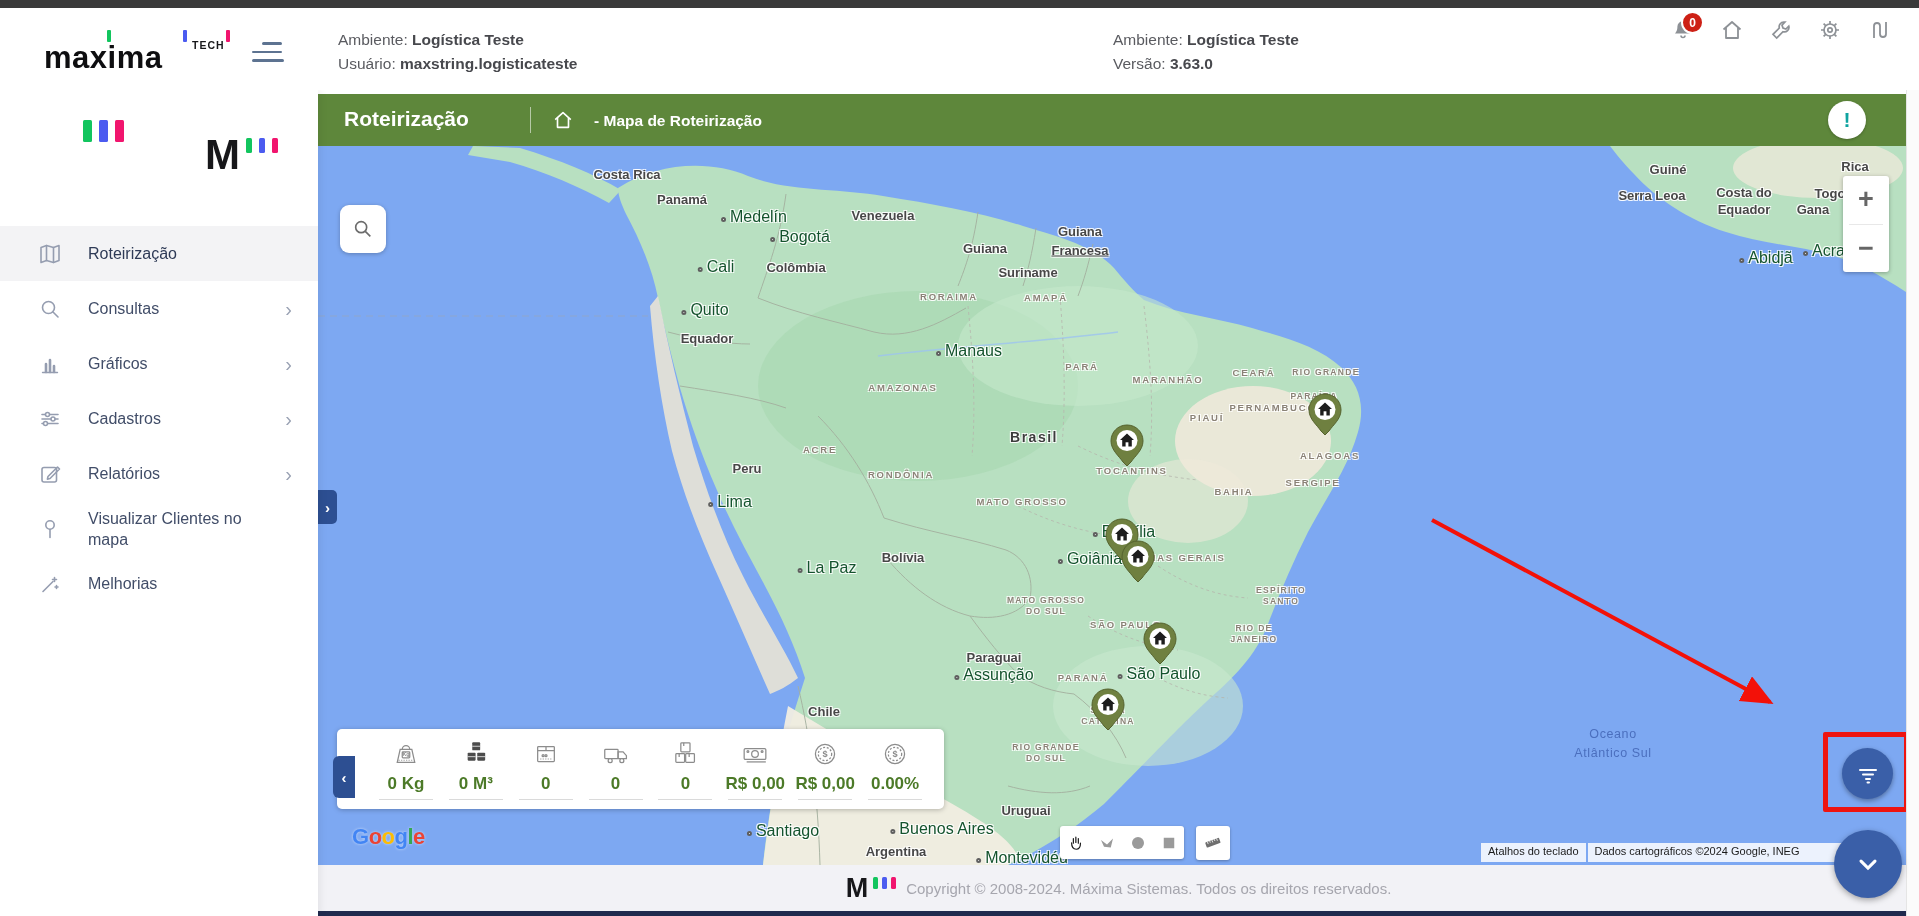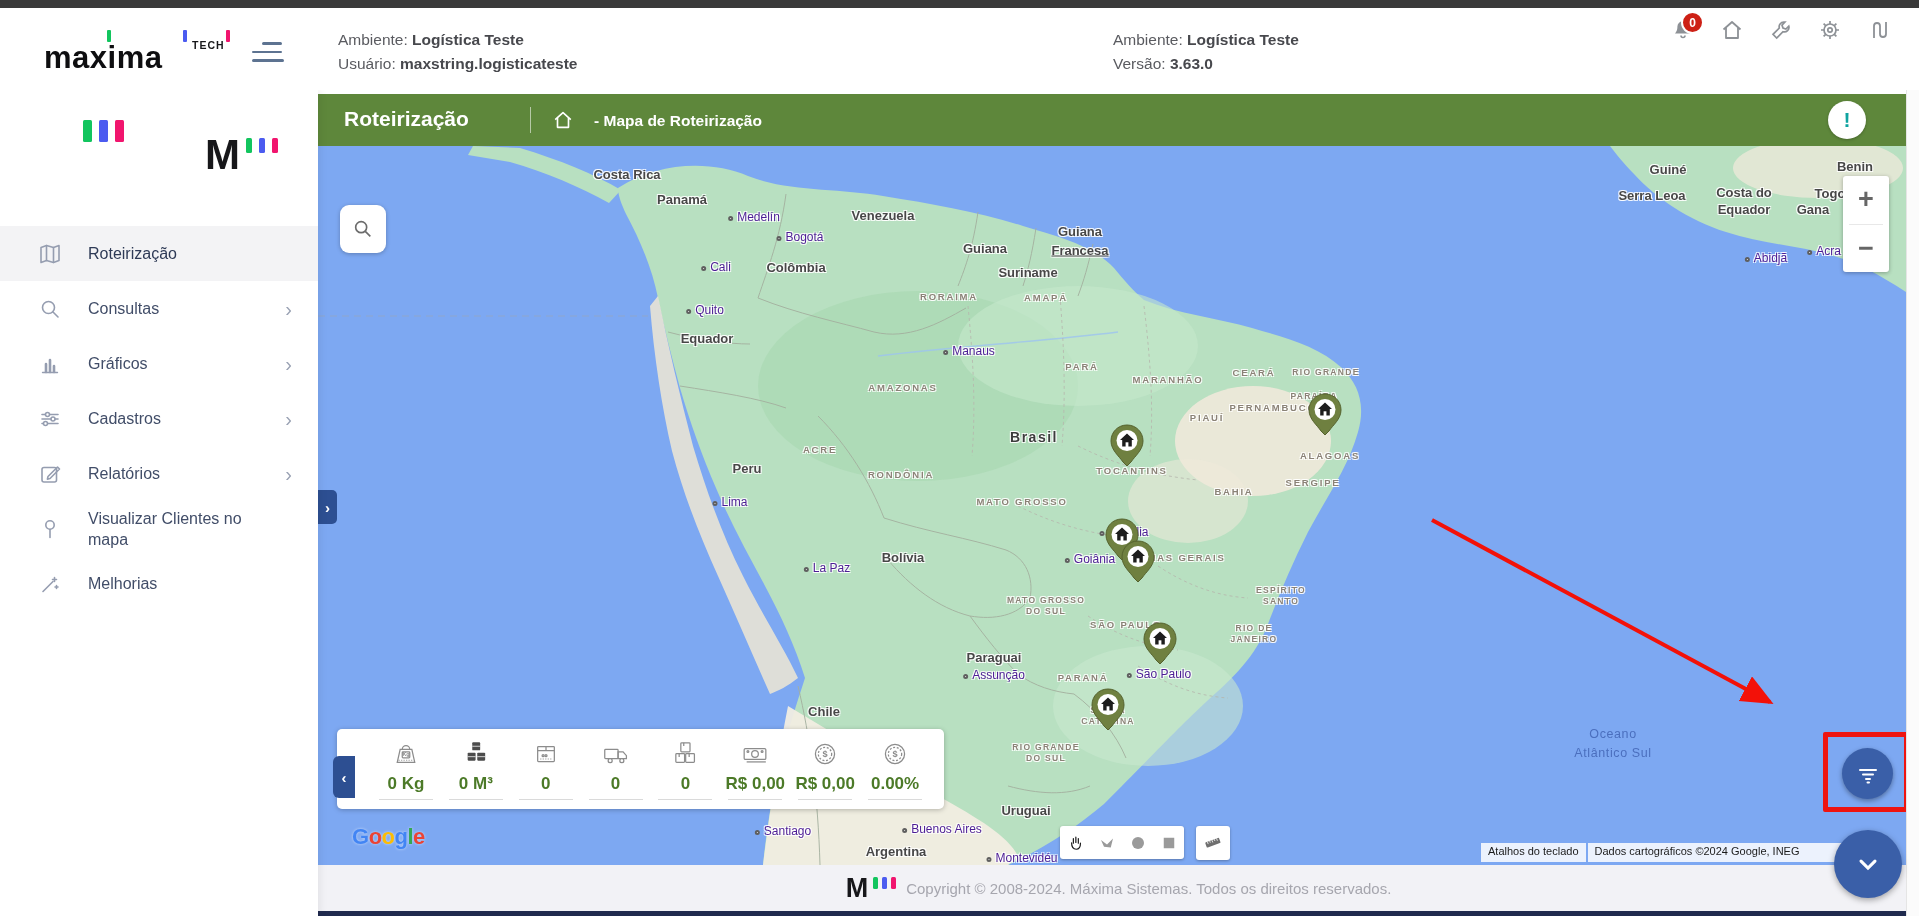--- a/index.html
+++ b/index.html
@@ -66,21 +66,21 @@
   
   .map-wrap { position:absolute; left:0; top:56px; right:13px; bottom:51px; overflow:hidden; background:#7da8f2; cursor:default; }
   .map-svg { position:absolute; left:0; top:0; z-index:1; }
   #map-labels { position:absolute; inset:0; z-index:4; pointer-events:none; }
   .mlbl { position:absolute; transform:translate(-50%,-50%); white-space:nowrap;
           text-shadow:-1px -1px 0 rgba(255,255,255,.85),1px -1px 0 rgba(255,255,255,.85),-1px 1px 0 rgba(255,255,255,.85),1px 1px 0 rgba(255,255,255,.85); }
   .lbl-c { font-size:13px; font-weight:700; color:#474747; }
   .lbl-b { font-size:14px; font-weight:700; color:#3c3c3c; letter-spacing:1.5px; }
   .lbl-s { font-size:9.5px; font-weight:700; color:#8a8276; letter-spacing:1.8px; }
   .lbl-s2 { font-size:8.5px; font-weight:700; color:#8a8276; letter-spacing:1.3px; }
-  .lbl-t { font-size:12px; font-weight:400; color:#4c1d95; }
+  .lbl-t { font-size:16px; font-weight:400; color:#14532d; }
   .lbl-w { font-size:12.5px; font-weight:400; color:#4b6fbe; letter-spacing:.6px; text-shadow:none; }
   .lbl-t .dot { display:inline-block; width:5px; height:5px; border:2px solid #5f5f5f; background:#fff; border-radius:50%; margin-right:4px; vertical-align:0px; }
   #map-markers { position:absolute; inset:0; z-index:5; }
   .marker { position:absolute; width:34px; height:42px; cursor:pointer; }
 
   .search-btn { position:absolute; left:22px; top:59px; width:46px; height:48px; background:#fff; border-radius:9px; z-index:8;
                 display:flex; align-items:center; justify-content:center; box-shadow:0 1px 4px rgba(0,0,0,.25); cursor:pointer; }
   .expander { position:absolute; left:0px; top:344px; width:19px; height:34px; background:#2d4f92; border-radius:0 5px 5px 0; z-index:8;
               color:#fff; font-size:15px; font-weight:700; display:flex; align-items:center; justify-content:center; cursor:pointer; }
   .zoomctl { position:absolute; left:1525px; top:30px; width:46px; height:96px; background:#fff; border-radius:3px; z-index:8;
@@ -405,21 +405,21 @@
         <div class="mlbl lbl-c" style="left: 578px; top: 705px;">Argentina</div>
         <div class="mlbl lbl-t" style="left: 704px; top: 712px;"><span class="dot"></span>Montevidéu</div>
         <div class="mlbl lbl-w" style="left: 1295px; top: 588px;">Oceano</div>
         <div class="mlbl lbl-w" style="left: 1295px; top: 607px;">Atlântico Sul</div>
         <div class="mlbl lbl-c" style="left: 1350px; top: 23px;">Guiné</div>
         <div class="mlbl lbl-c" style="left: 1334px; top: 49px;">Serra Leoa</div>
         <div class="mlbl lbl-c" style="left: 1426px; top: 46px;">Costa do</div>
         <div class="mlbl lbl-c" style="left: 1426px; top: 63px;">Equador</div>
         <div class="mlbl lbl-c" style="left: 1495px; top: 63px;">Gana</div>
         <div class="mlbl lbl-c" style="left: 1512px; top: 47px;">Togo</div>
-        <div class="mlbl lbl-c" style="left: 1537px; top: 20px;">Benin</div>
+        <div class="mlbl lbl-c" style="left: 1537px; top: 20px;">Rica</div>
         <div class="mlbl lbl-t" style="left: 1448px; top: 112px;"><span class="dot"></span>Abidjã</div>
         <div class="mlbl lbl-t" style="left: 1506px; top: 105px;"><span class="dot"></span>Acra</div>
       </div>
     <div id="map-markers">
         <div class="marker" style="left: 990px; top: 247px;"><svg width="34" height="42" viewBox="0 0 34 42">
             <path d="M17,1 C8,1 1,8 1,17 C1,26 9,32 13,38 L17,42 L21,38 C25,32 33,26 33,17 C33,8 26,1 17,1 Z" fill="#6f8040" stroke="#55622e"></path>
             <circle cx="17" cy="16.5" r="10.5" fill="#fff"></circle>
             <path d="M17 9.5 L10 16 h2.2 v6.5 h9.6 V16 h2.2 Z" fill="#1d1d1d"></path>
             <rect x="15.6" y="18.3" width="2.8" height="4.7" fill="#fff"></rect>
           </svg></div>

